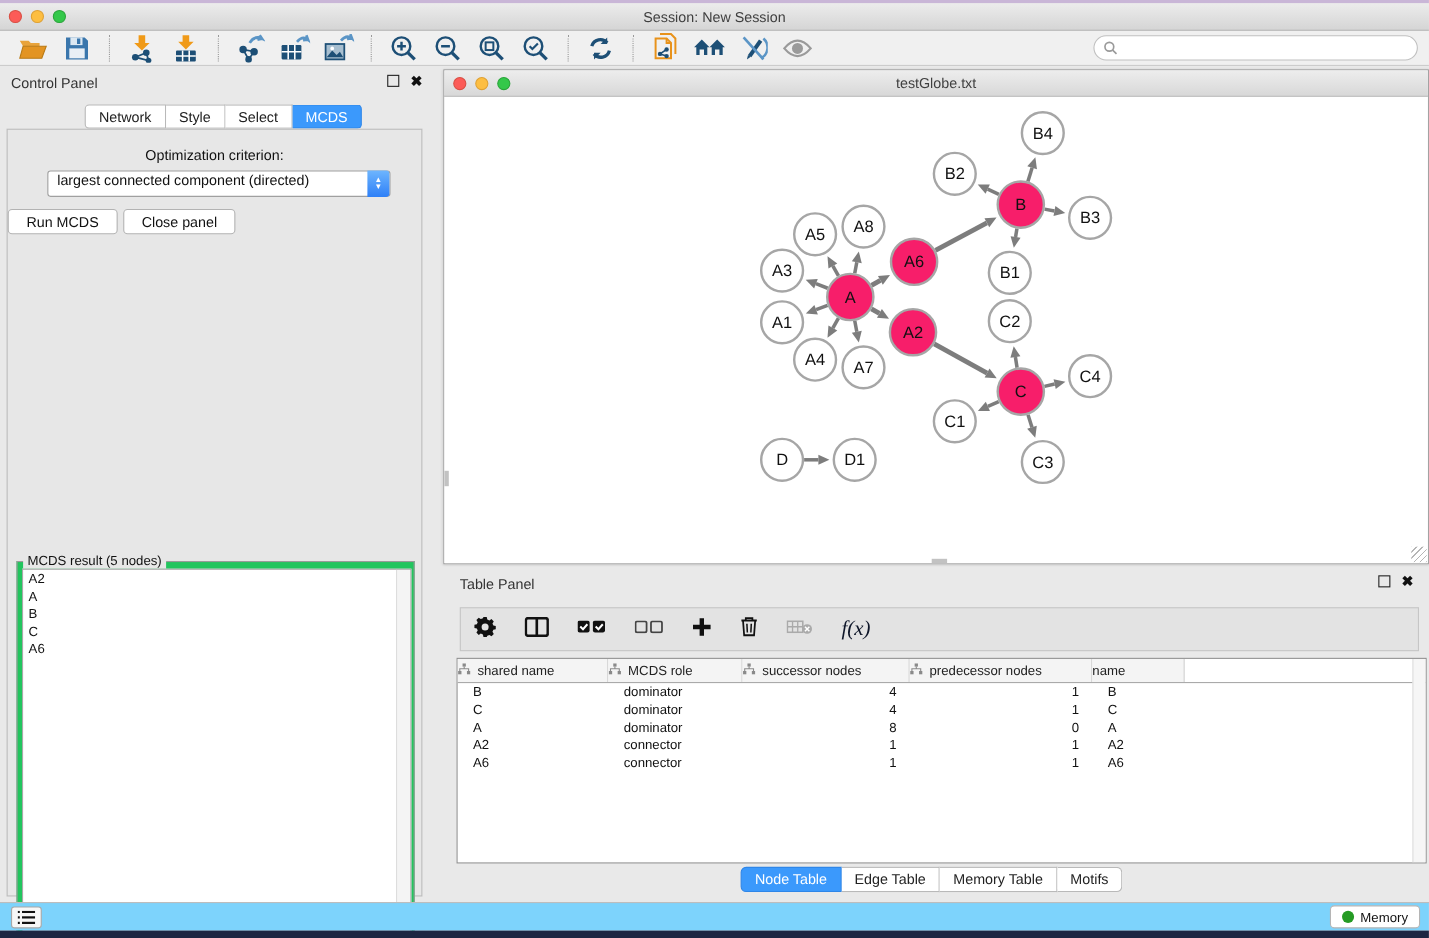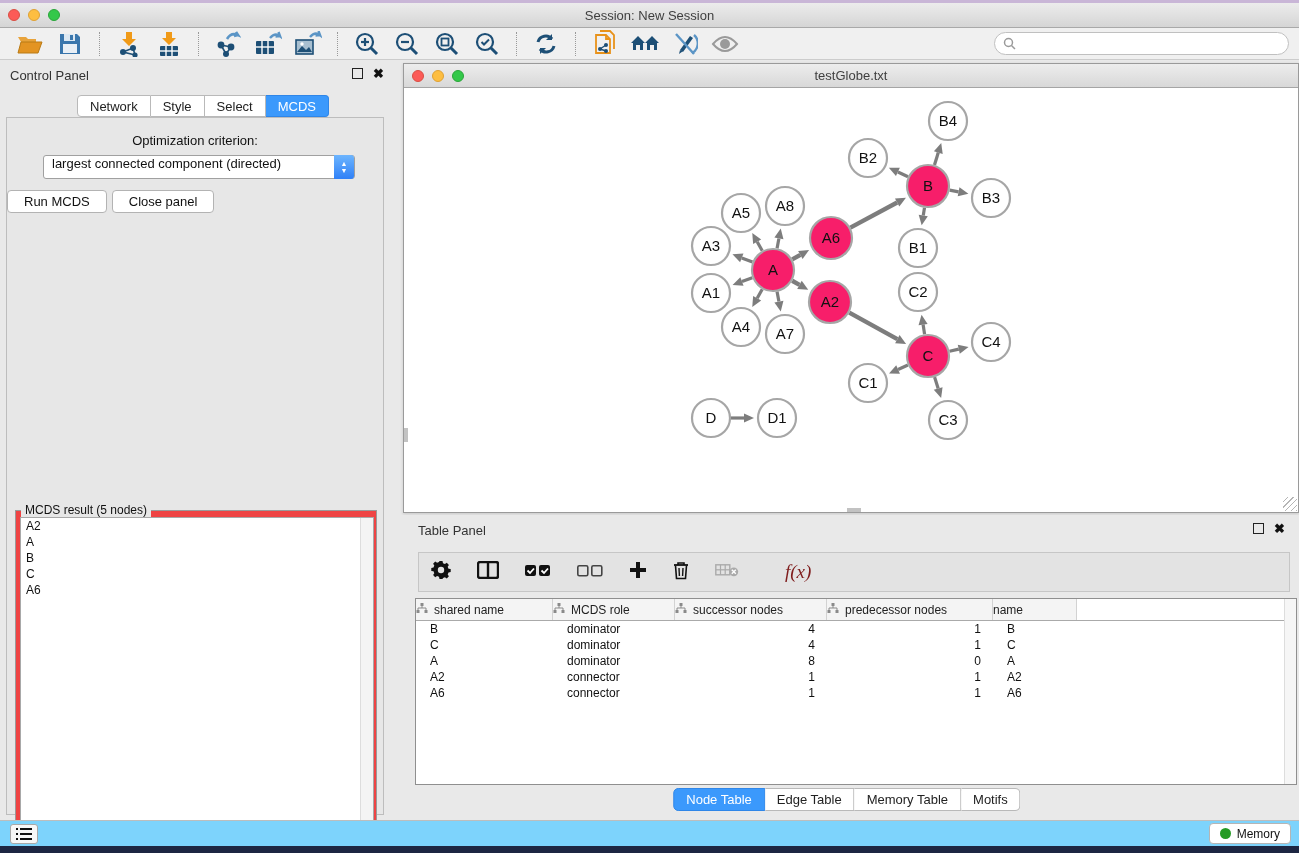--- a/index.html
+++ b/index.html
@@ -53,21 +53,21 @@
     display:flex; align-items:flex-start; padding-left:8px; }
   #criterion-spinner { position:absolute; right:0; top:-1px; width:20px; height:24px; border-radius:0 3px 3px 0;
     background:linear-gradient(#6db5fe,#2f80f7); display:flex; flex-direction:column;
     align-items:center; justify-content:center; gap:2px; }
   #criterion-spinner span { color:#fff; font-size:7px; line-height:5px; }
   #cp-buttons { position:absolute; left:0; top:72px; width:100%; display:flex; justify-content:flex-start; gap:5px; }
   .push-btn { height:23px; background:#fff; border:1px solid #b3b3b3; border-radius:4px;
     font-size:13px; color:#111; display:flex; align-items:center; justify-content:center; padding:0 16px; }
 
   #mcds-fieldset { position:absolute; left:8px; top:392px; width:362px; height:342px;
-    border:1px solid #9a9a9a; background:#ef4444; }
+    border:1px solid #9a9a9a; background:#22c55e; }
   #mcds-legend { position:absolute; left:5px; top:-8px; background:#e7e7e7; padding:0 4px; font-size:12px; color:#111; }
   #mcds-list { position:absolute; left:4px; top:6px; width:354px; height:330px; background:#fff;
     border:1px solid #a8a8a8; overflow:hidden; }
   #mcds-scroll { position:absolute; right:0; top:0; width:13px; height:100%; background:#f4f4f4; border-left:1px solid #ddd; }
   .mcds-item { font-size:12px; color:#111; padding:1px 0 1px 5px; line-height:14px; }
 
   
   #network-window { position:absolute; left:403px; top:63px; width:896px; height:450px;
     border:1px solid #9a9a9a; background:#fff; box-shadow:0 1px 3px rgba(0,0,0,0.15); }
   #nw-titlebar { position:absolute; left:0; top:0; width:100%; height:24px;
@@ -462,21 +462,21 @@
     <span>
       <svg width="24" height="14" viewBox="0 0 24 14">
           <rect x="0.8" y="1.8" width="14" height="10" fill="none" stroke="#aaa" stroke-width="1.4"></rect>
           <line x1="0.8" y1="6.8" x2="14.8" y2="6.8" stroke="#aaa" stroke-width="1.2"></line>
           <line x1="5.5" y1="1.8" x2="5.5" y2="11.8" stroke="#aaa" stroke-width="1.2"></line>
           <line x1="10.2" y1="1.8" x2="10.2" y2="11.8" stroke="#aaa" stroke-width="1.2"></line>
           <circle cx="18.8" cy="8.8" r="4.4" fill="#aaa"></circle>
           <path d="M16.8 6.8 l4 4 m0 -4 l-4 4" stroke="#fff" stroke-width="1.4"></path>
         </svg>
     </span>
-    <span style="font-family:'Liberation Serif',serif; font-style:italic; font-size:19px; color:#7f1d1d;margin-left:20px;">f(x)</span>
+    <span style="font-family:'Liberation Serif',serif; font-style:italic; font-size:19px; color:#0f172a;">f(x)</span>
   </div>
   <div id="node-table">
     <div id="table-header">
         <div class="th" style="width: 137px;">
           <span><svg width="12" height="11" viewBox="0 0 12 11">
               <g fill="#8a8a8a">
                 <rect x="4.5" y="0" width="3" height="3"></rect>
                 <rect x="0.5" y="7" width="3" height="3"></rect>
                 <rect x="8.5" y="7" width="3" height="3"></rect>
               </g>

